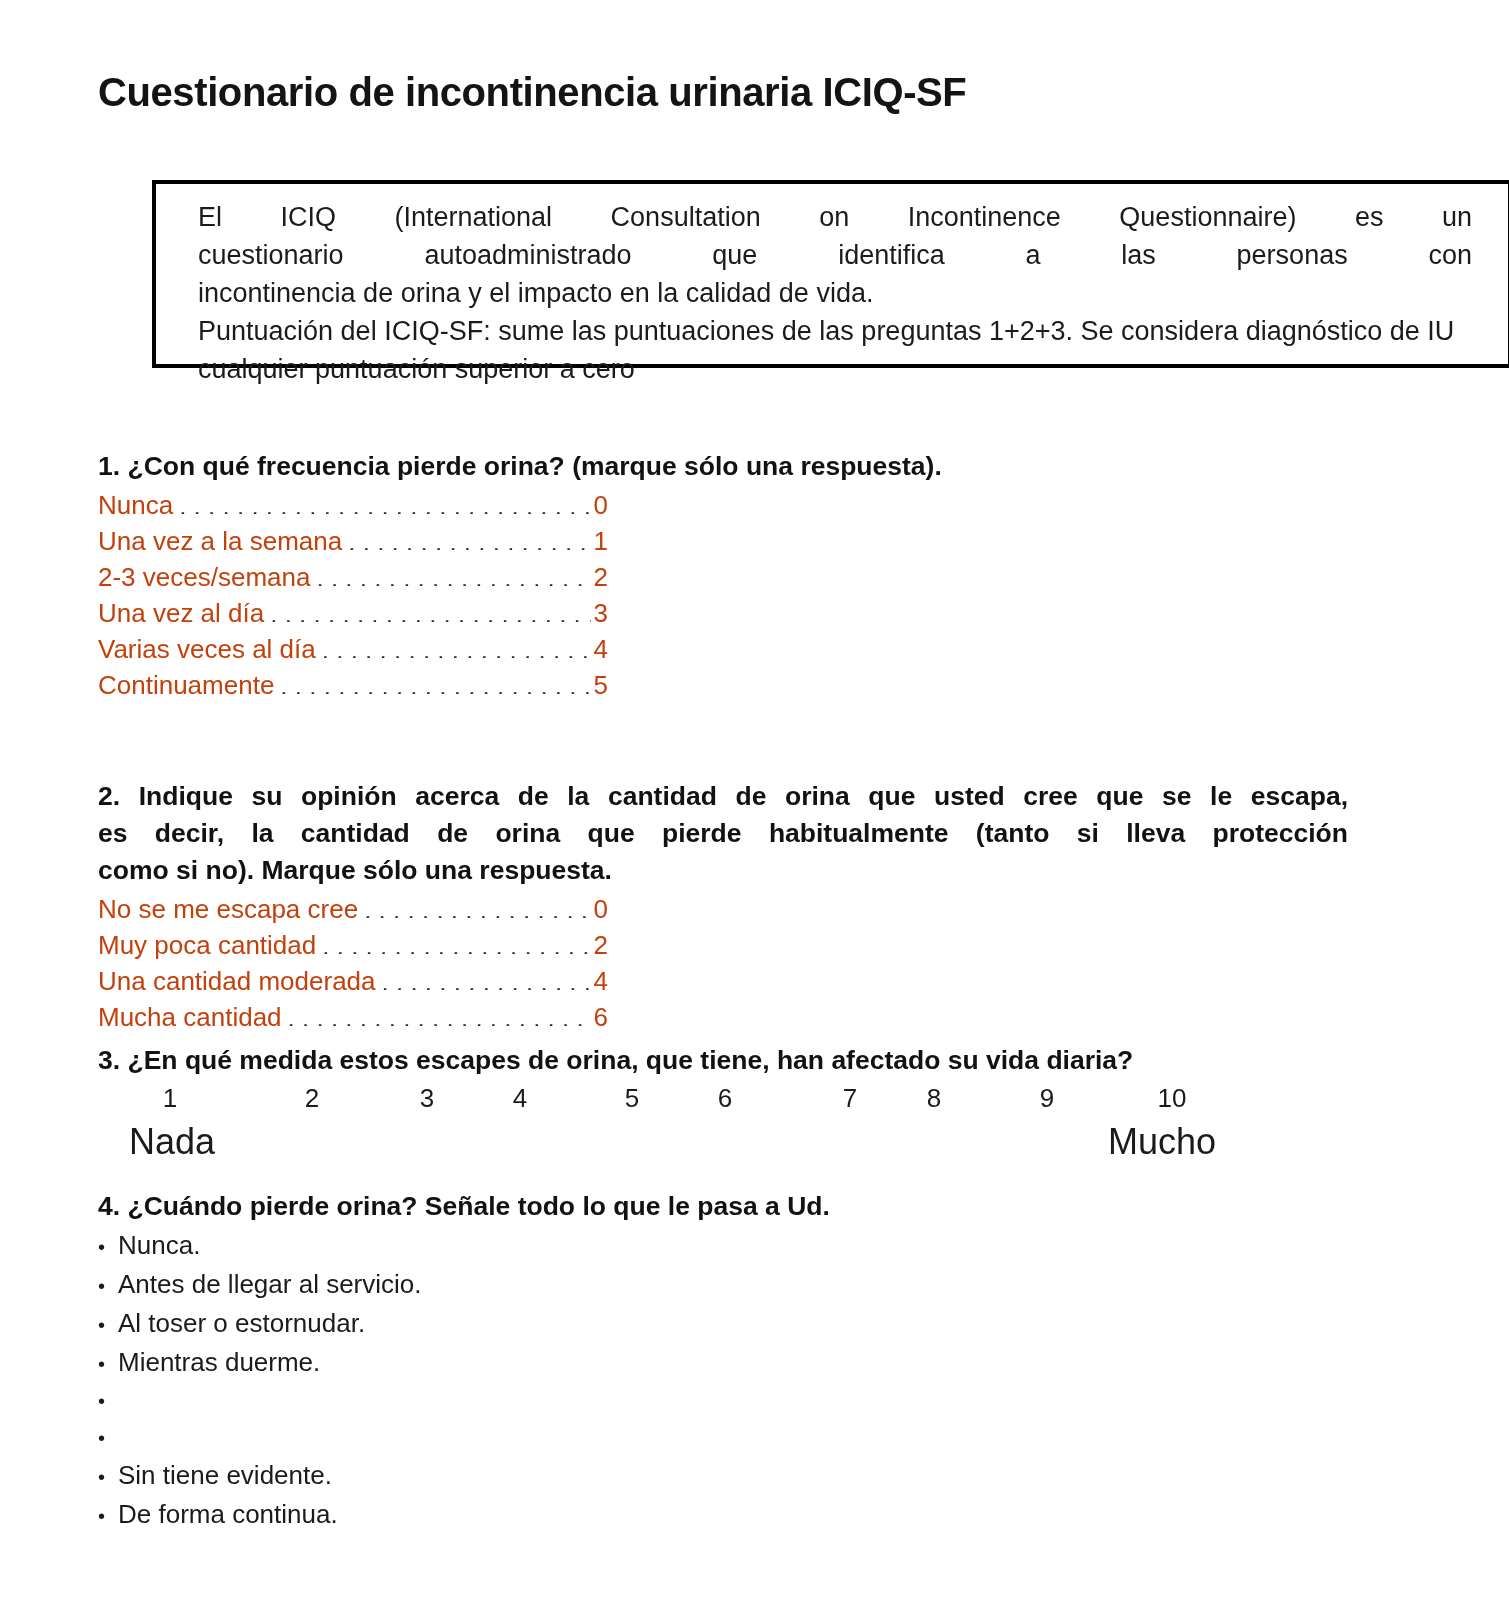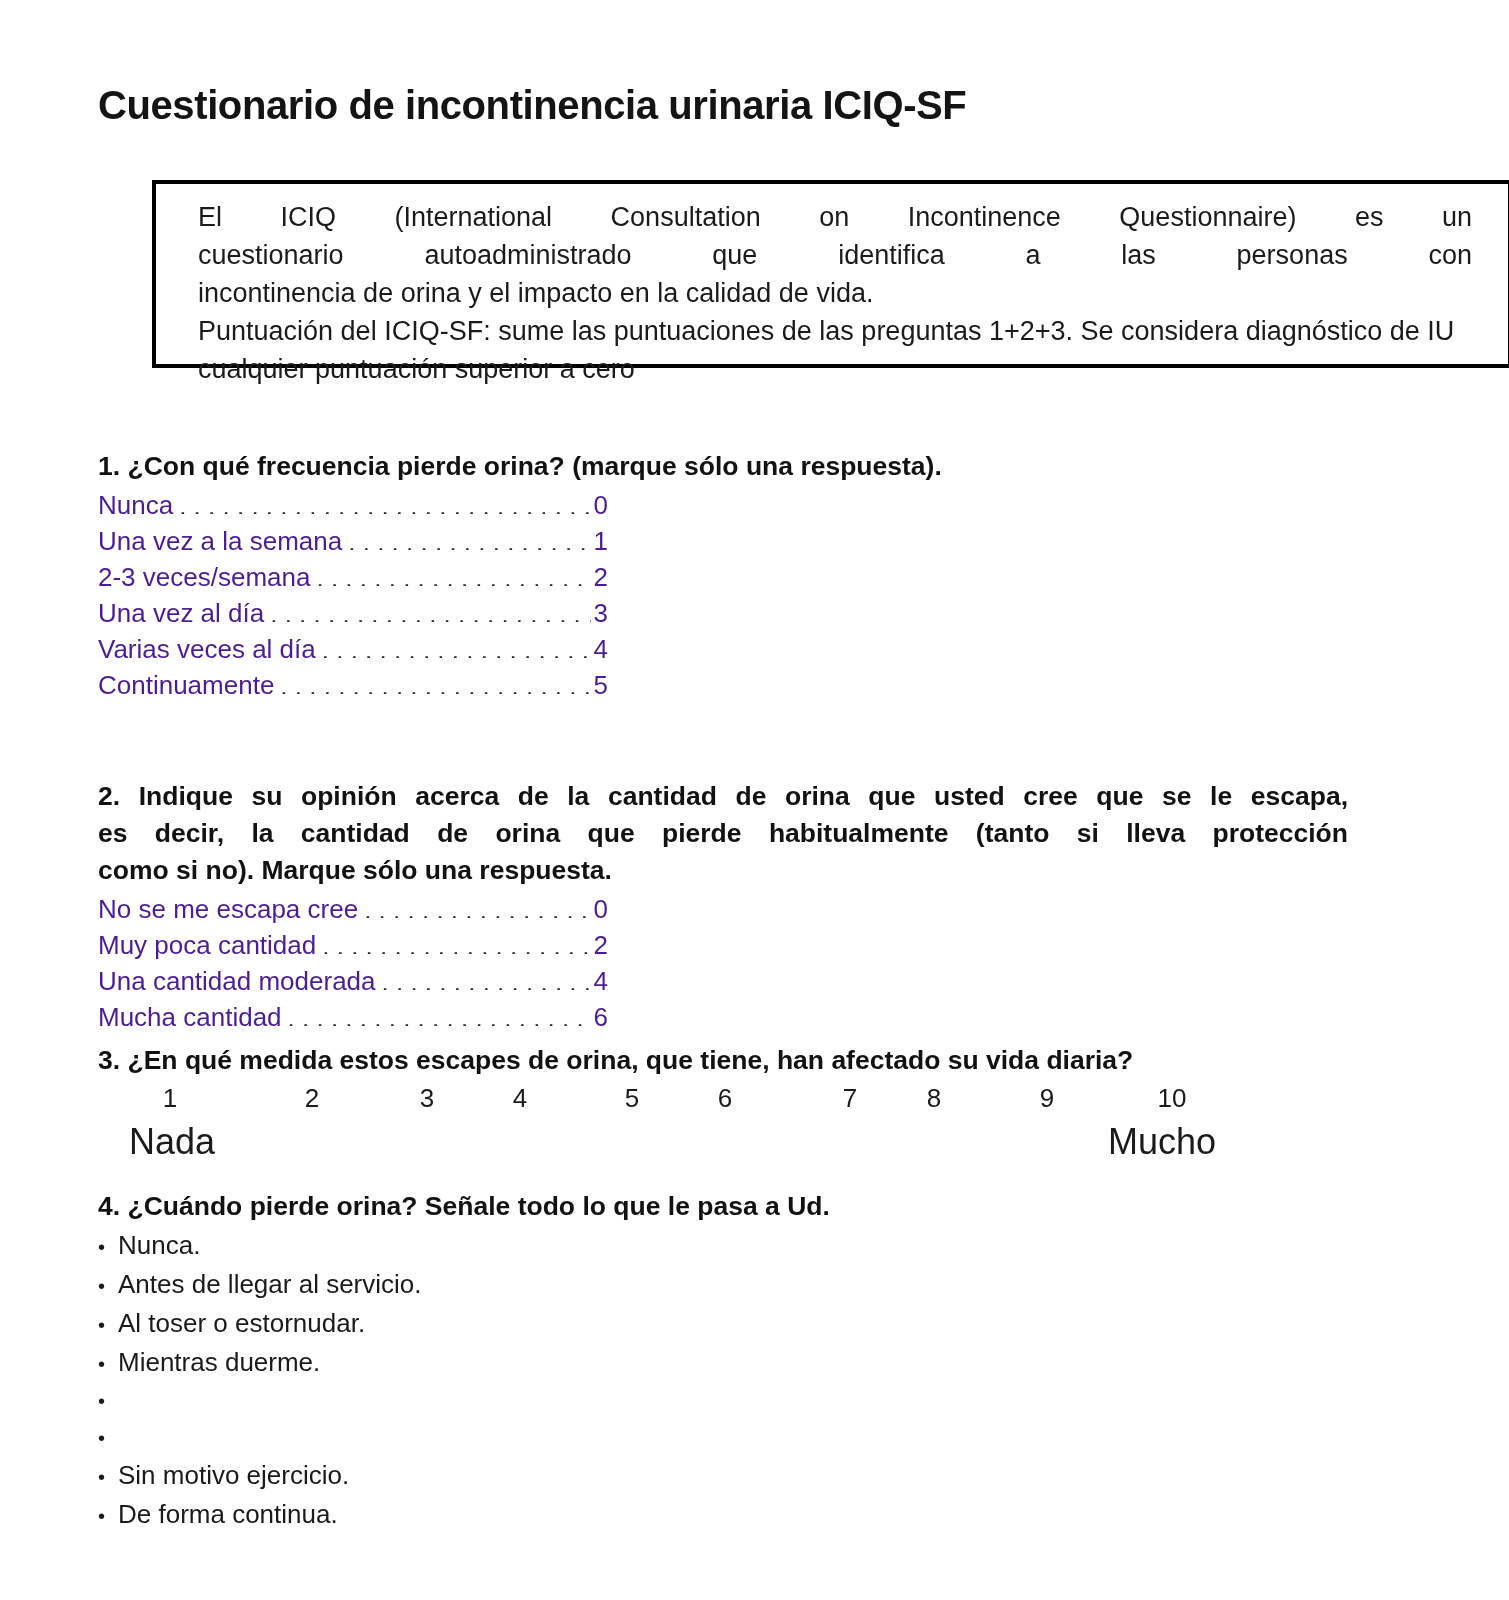--- a/index.html
+++ b/index.html
@@ -22,21 +22,21 @@
   .page {
     position: absolute;
     inset: 0;
     background: #ffffff;
   }
 
   
   .doc-title {
     position: absolute;
     left: 98px;
-    top: 56px;
+    top: 43px;
     font-family: "Liberation Sans", sans-serif;
     font-weight: bold;
     font-size: 40px;
     letter-spacing: -0.4px;
     color: #141414;
     white-space: nowrap;
   }
 
   
   .intro-box {
@@ -114,21 +114,21 @@
     padding: 0;
     width: 510px;
   }
 
   .opt-row {
     display: flex;
     align-items: baseline;
     font-family: "Liberation Sans", sans-serif;
     font-size: 26px;
     line-height: 36px;
-    color: #4c1d95;
+    color: #c2410c;
     white-space: nowrap;
   }
 
   .opt-label {
     flex: 0 0 auto;
     padding-right: 4px;
   }
 
   .opt-dots {
     flex: 1 1 auto;
@@ -336,21 +336,21 @@
         <span class="bullet-text">Mientras duerme.</span>
       </li>
       <li class="bullet-row">
         <span class="bullet-dot">•</span>
       </li>
       <li class="bullet-row">
         <span class="bullet-dot">•</span>
       </li>
       <li class="bullet-row">
         <span class="bullet-dot">•</span>
-        <span class="bullet-text">Sin motivo ejercicio.</span>
+        <span class="bullet-text">Sin tiene evidente.</span>
       </li>
       <li class="bullet-row">
         <span class="bullet-dot">•</span>
         <span class="bullet-text">De forma continua.</span>
       </li>
     </ul>
   </div>
 
 </div>
 

